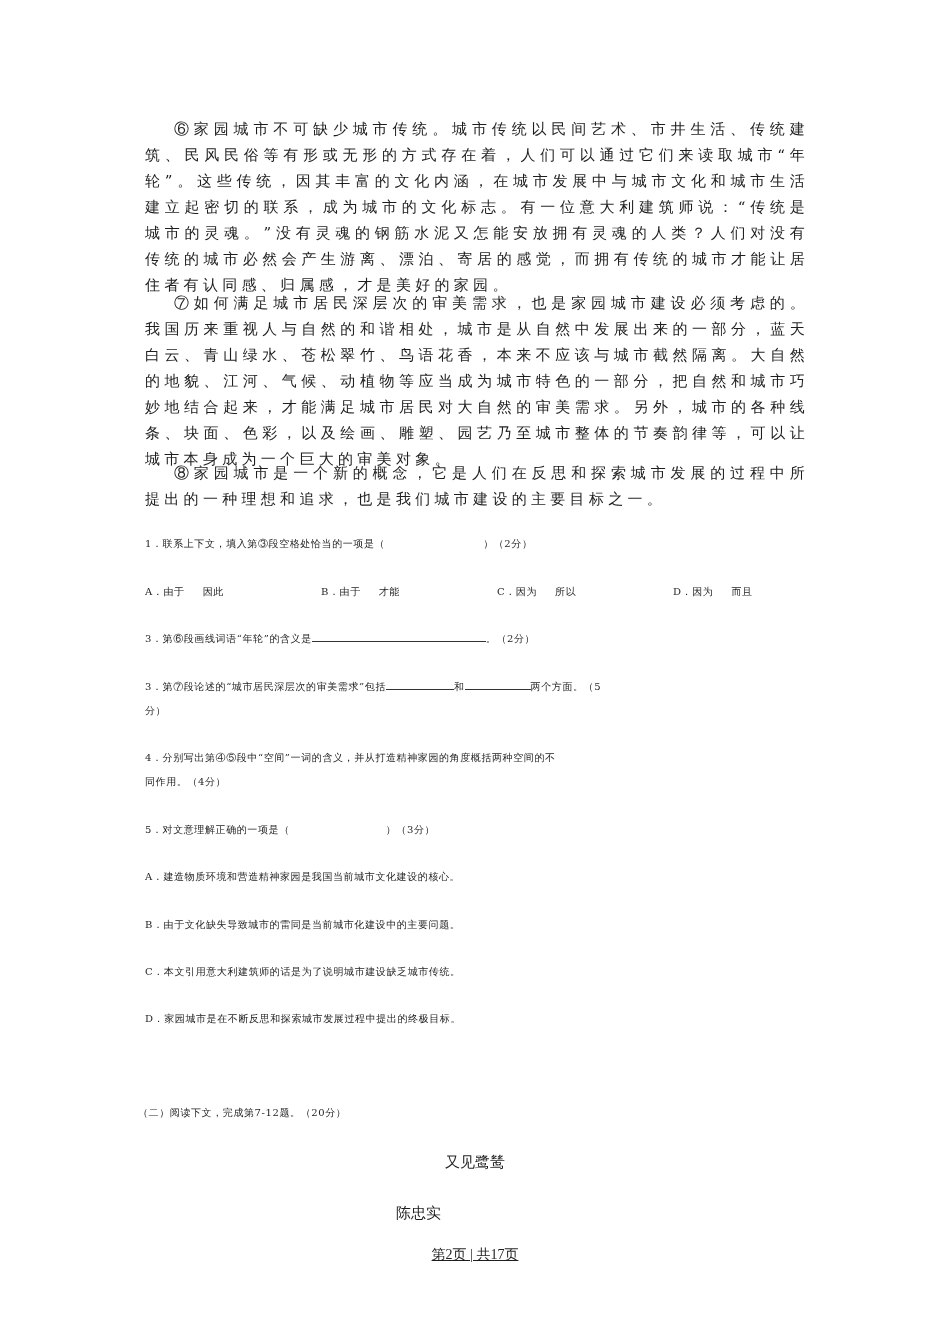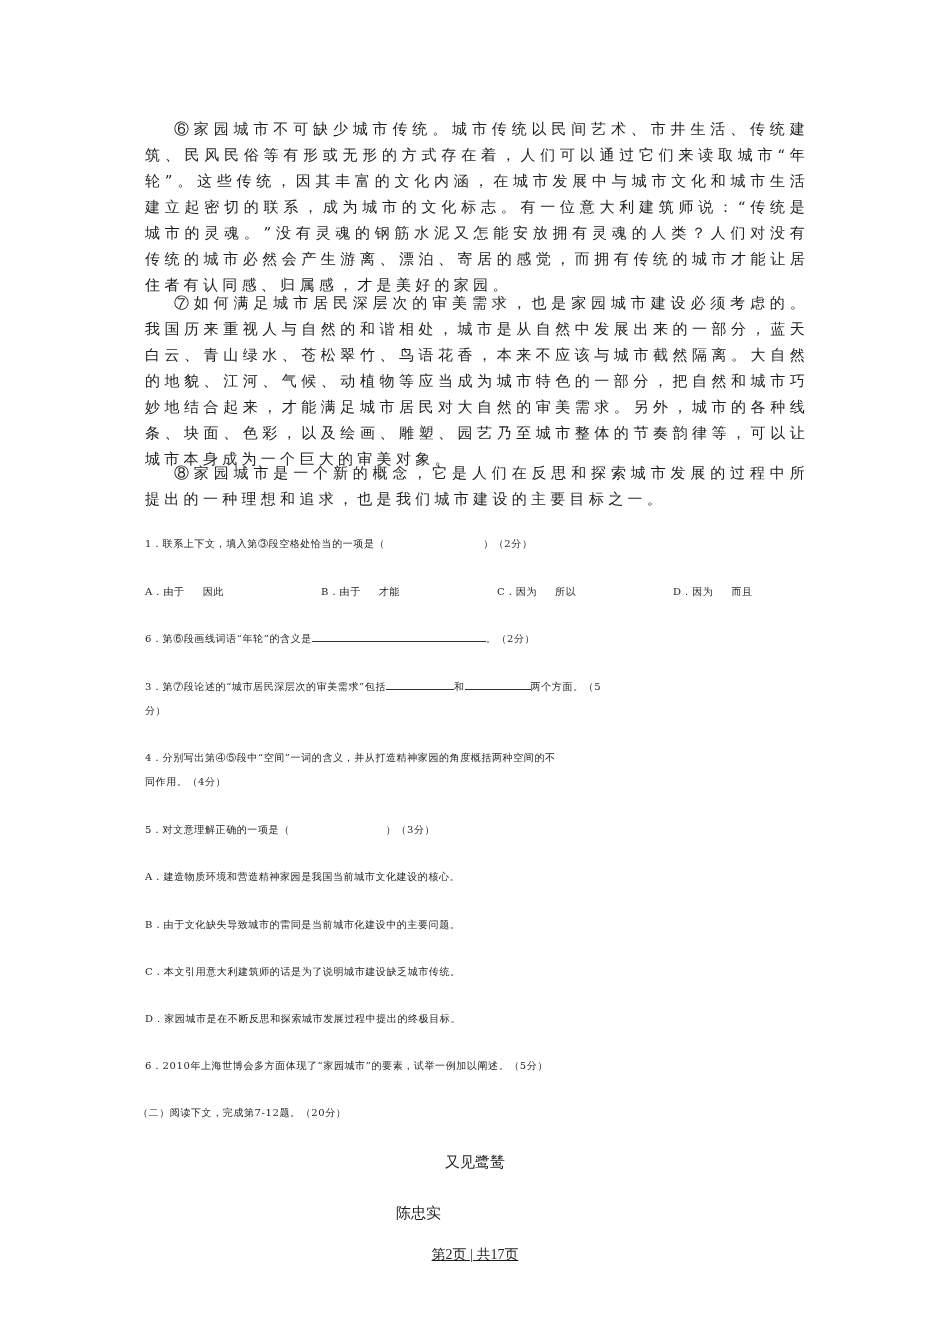--- a/index.html
+++ b/index.html
@@ -29,40 +29,39 @@
   <p class="para" style="top:460px;">⑧家园城市是一个新的概念，它是人们在反思和探索城市发展的过程中所提出的一种理想和追求，也是我们城市建设的主要目标之一。</p>
 
   <div class="line" style="top:531px;">
     <span>1．联系上下文，填入第③段空格处恰当的一项是（</span><span class="gap" style="width:98px;"></span><span>）（2分）</span>
   </div>
   <div class="line" style="top:579px;">
     <span class="opt" style="width:176px;"><span>A．由于</span><span class="gap" style="width:18px;"></span><span>因此</span></span><span class="opt" style="width:176px;"><span>B．由于</span><span class="gap" style="width:18px;"></span><span>才能</span></span><span class="opt" style="width:176px;"><span>C．因为</span><span class="gap" style="width:18px;"></span><span>所以</span></span><span class="opt"><span>D．因为</span><span class="gap" style="width:18px;"></span><span>而且</span></span>
   </div>
 
   <div class="line" style="top:626px;">
-    <span>6．第⑥段画线词语“年轮”的含义是</span><span class="blank" style="width:174px;"></span><span>。（2分）</span>
+    <span>3．第⑥段画线词语“年轮”的含义是</span><span class="blank" style="width:174px;"></span><span>。（2分）</span>
   </div>
 
   <div class="line" style="top:674px;">
     <span>3．第⑦段论述的“城市居民深层次的审美需求”包括</span><span class="blank" style="width:68px;"></span><span>和</span><span class="blank" style="width:66px;"></span><span>两个方面。（5</span>
   </div>
   <div class="line" style="top:698px;">分）</div>
 
   <div class="line" style="top:745px;">4．分别写出第④⑤段中“空间”一词的含义，并从打造精神家园的角度概括两种空间的不</div>
   <div class="line" style="top:769px;">同作用。（4分）</div>
 
   <div class="line" style="top:817px;">
     <span>5．对文意理解正确的一项是（</span><span class="gap" style="width:96px;"></span><span>）（3分）</span>
   </div>
   <div class="line" style="top:864px;">A．建造物质环境和营造精神家园是我国当前城市文化建设的核心。</div>
   <div class="line" style="top:912px;">B．由于文化缺失导致城市的雷同是当前城市化建设中的主要问题。</div>
   <div class="line" style="top:959px;">C．本文引用意大利建筑师的话是为了说明城市建设缺乏城市传统。</div>
   <div class="line" style="top:1006px;">D．家园城市是在不断反思和探索城市发展过程中提出的终极目标。</div>
 
-  <div class="line" style="top:1053px;">6．2010年上海世博会多方面体现了“家园城市”的要素，试举一例加以阐述。（5分）</div>
 
   <div class="line" style="top:1100px; left:138px;">（二）阅读下文，完成第7-12题。（20分）</div>
 
   <p class="title" style="top:1149px;">又见鹭鸶</p>
   <p class="author" style="top:1200px;">陈忠实</p>
 
   <p class="footer" style="top:1243px;text-decoration:underline;">第2页 | 共17页</p>
 
 </div>
 

